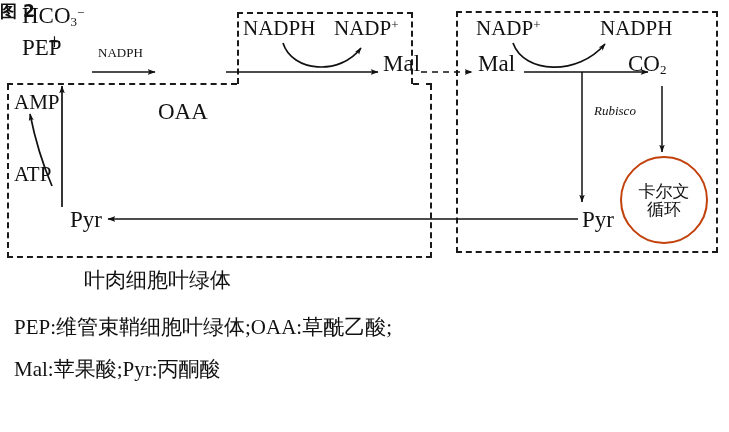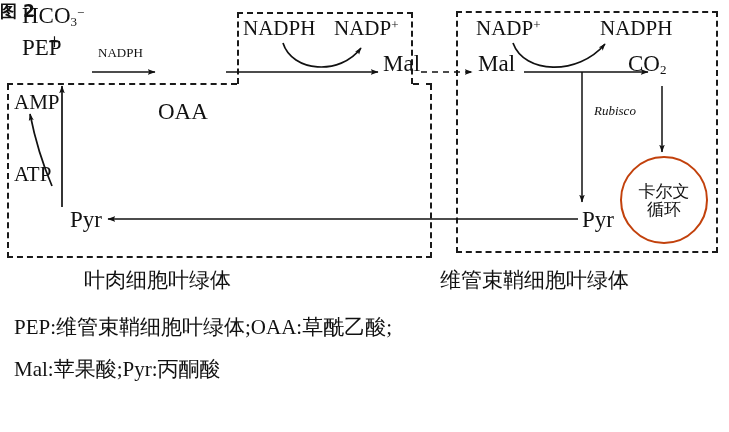--- a/index.html
+++ b/index.html
@@ -133,19 +133,18 @@
   <div class="lab big" id="co2"><span>CO</span><span class="sub">2</span></div>
   <div class="lab small" id="rubisco">Rubisco</div>
   <div class="lab big" id="pyr-right">Pyr</div>
 
   <div id="calvin-circle">
     <span class="cn">卡尔文</span>
     <span class="cn">循环</span>
   </div>
 
   <div class="cap" id="meso-caption">叶肉细胞叶绿体</div>
-  <div class="cap" id="bundle-caption">维管束鞘细胞叶绿体</div>
 
   <div class="legend cn" id="legend1">PEP:维管束鞘细胞叶绿体;OAA:草酰乙酸;</div>
   <div class="legend cn" id="legend2">Mal:苹果酸;Pyr:丙酮酸</div>
   <div id="fig-caption">图 2</div>
 
 </div>
 
 </body></html>

